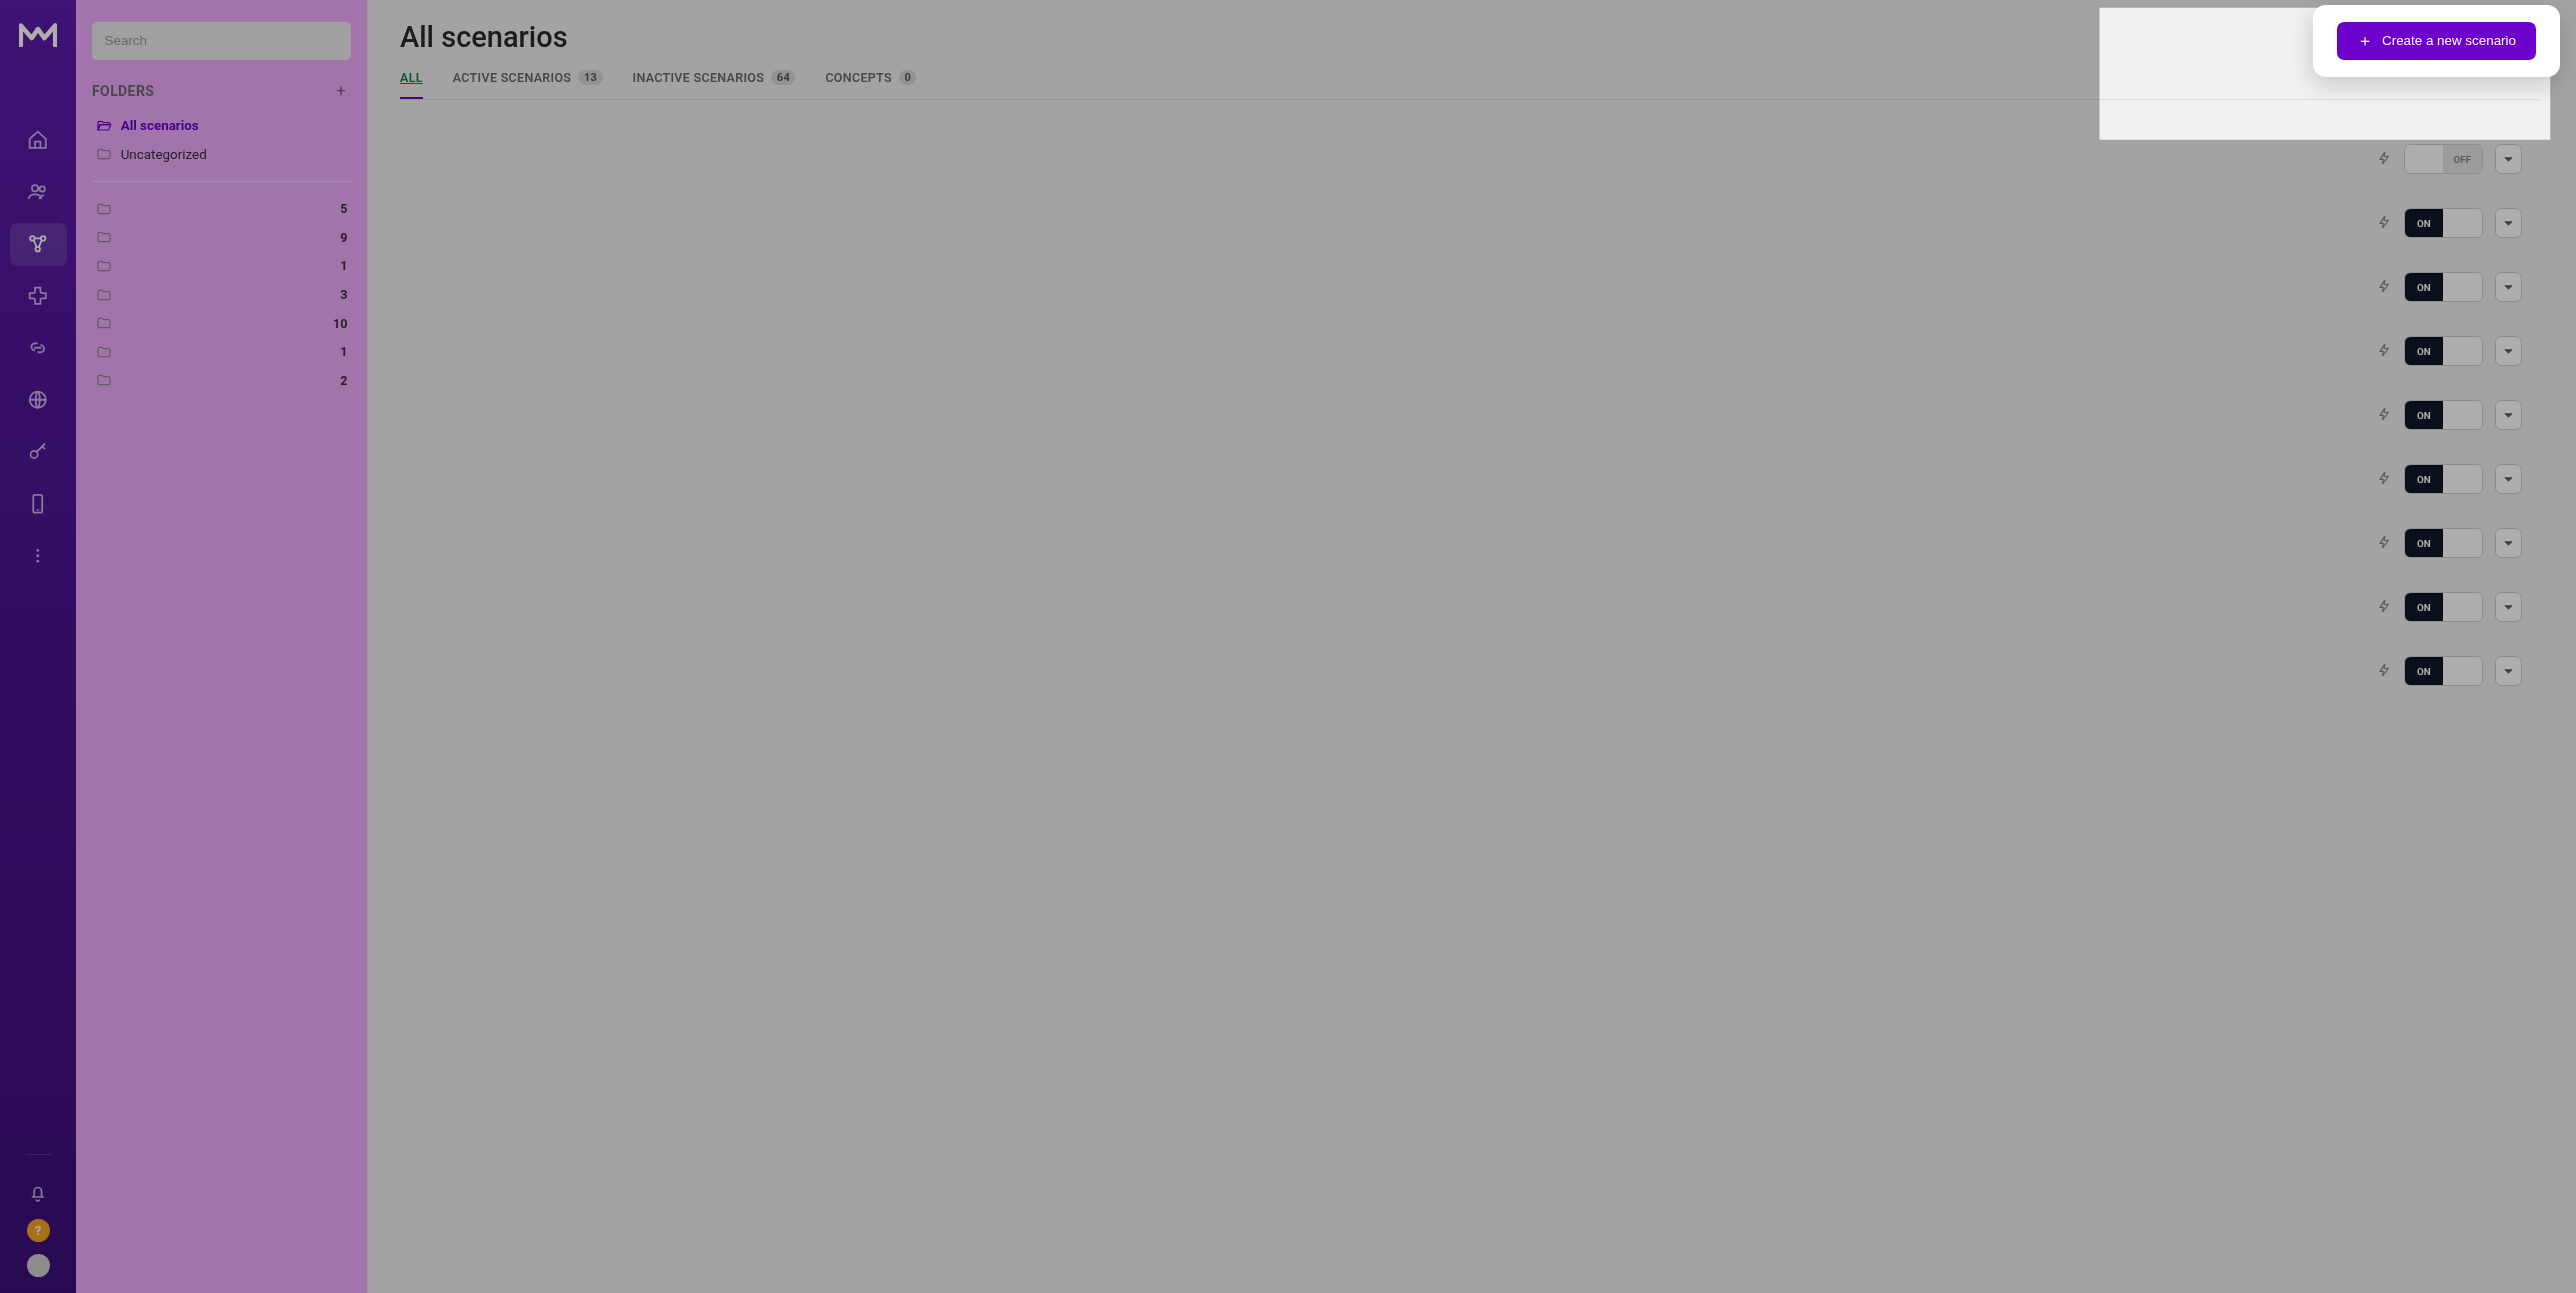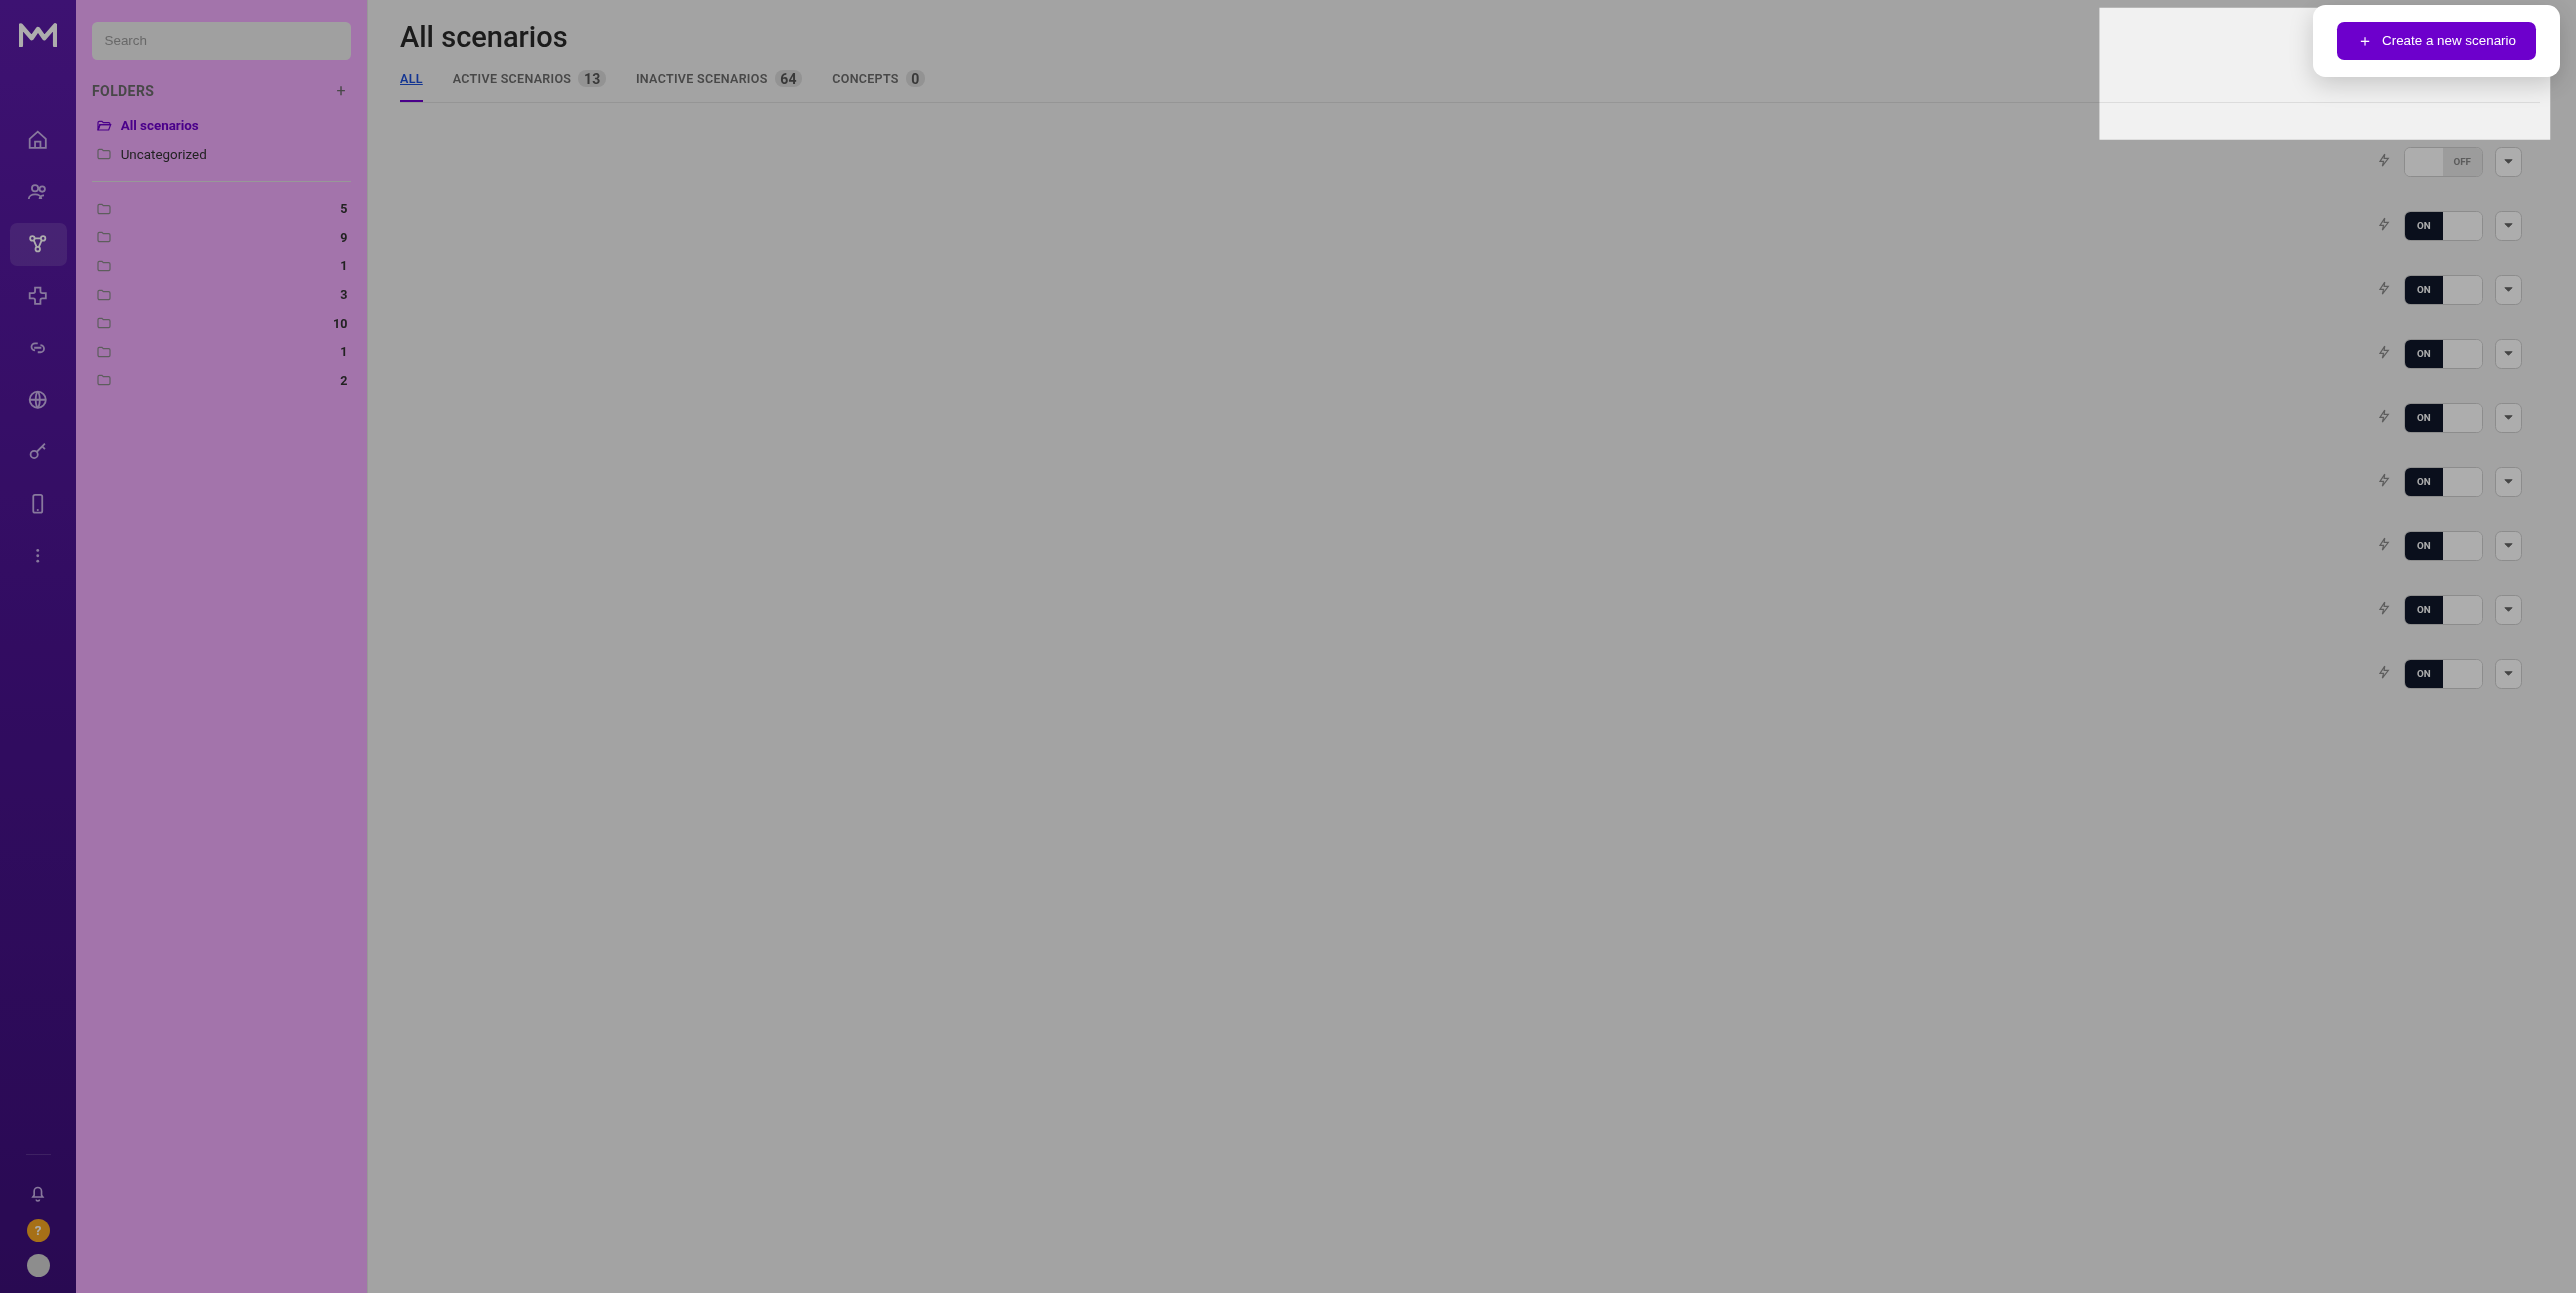--- a/index.html
+++ b/index.html
@@ -105,23 +105,23 @@
   }
   .create-btn .plus { font-size: 16px; line-height: 1; }
 
   .tabs { display: flex; gap: 30px; border-bottom: 0.9px solid #dcdcdc; }
   .tab {
     padding: 0 0 12.5px 0; font-size: 12.5px; font-weight: 600; color: #6b6b6b;
     cursor: pointer; display: flex; align-items: center; gap: 7.2px;
     border-bottom: 2.7px solid transparent;
     text-transform: uppercase; letter-spacing: 0.3px;
   }
-  .tab.active { color: #1d4ed8; border-bottom-color: #6d00cc; text-decoration: underline; }
+  .tab.active { color: #15803d; border-bottom-color: #6d00cc; text-decoration: underline; }
   .tab .badge {
-    background: #d9d9d9; color: #555; font-size: 14px; font-weight: 700;
+    background: #d9d9d9; color: #555; font-size: 11px; font-weight: 700;
     padding: 0.9px 5.4px; border-radius: 8px; min-width: 16px; text-align: center;
   }
 
   
   .rows-wrap { margin-top: 27px; padding-bottom: 36px; }
   .scenario-row {
     height: 64px;
     display: flex; align-items: center; justify-content: flex-end;
     gap: 12.5px; padding-right: 18px;
   }

